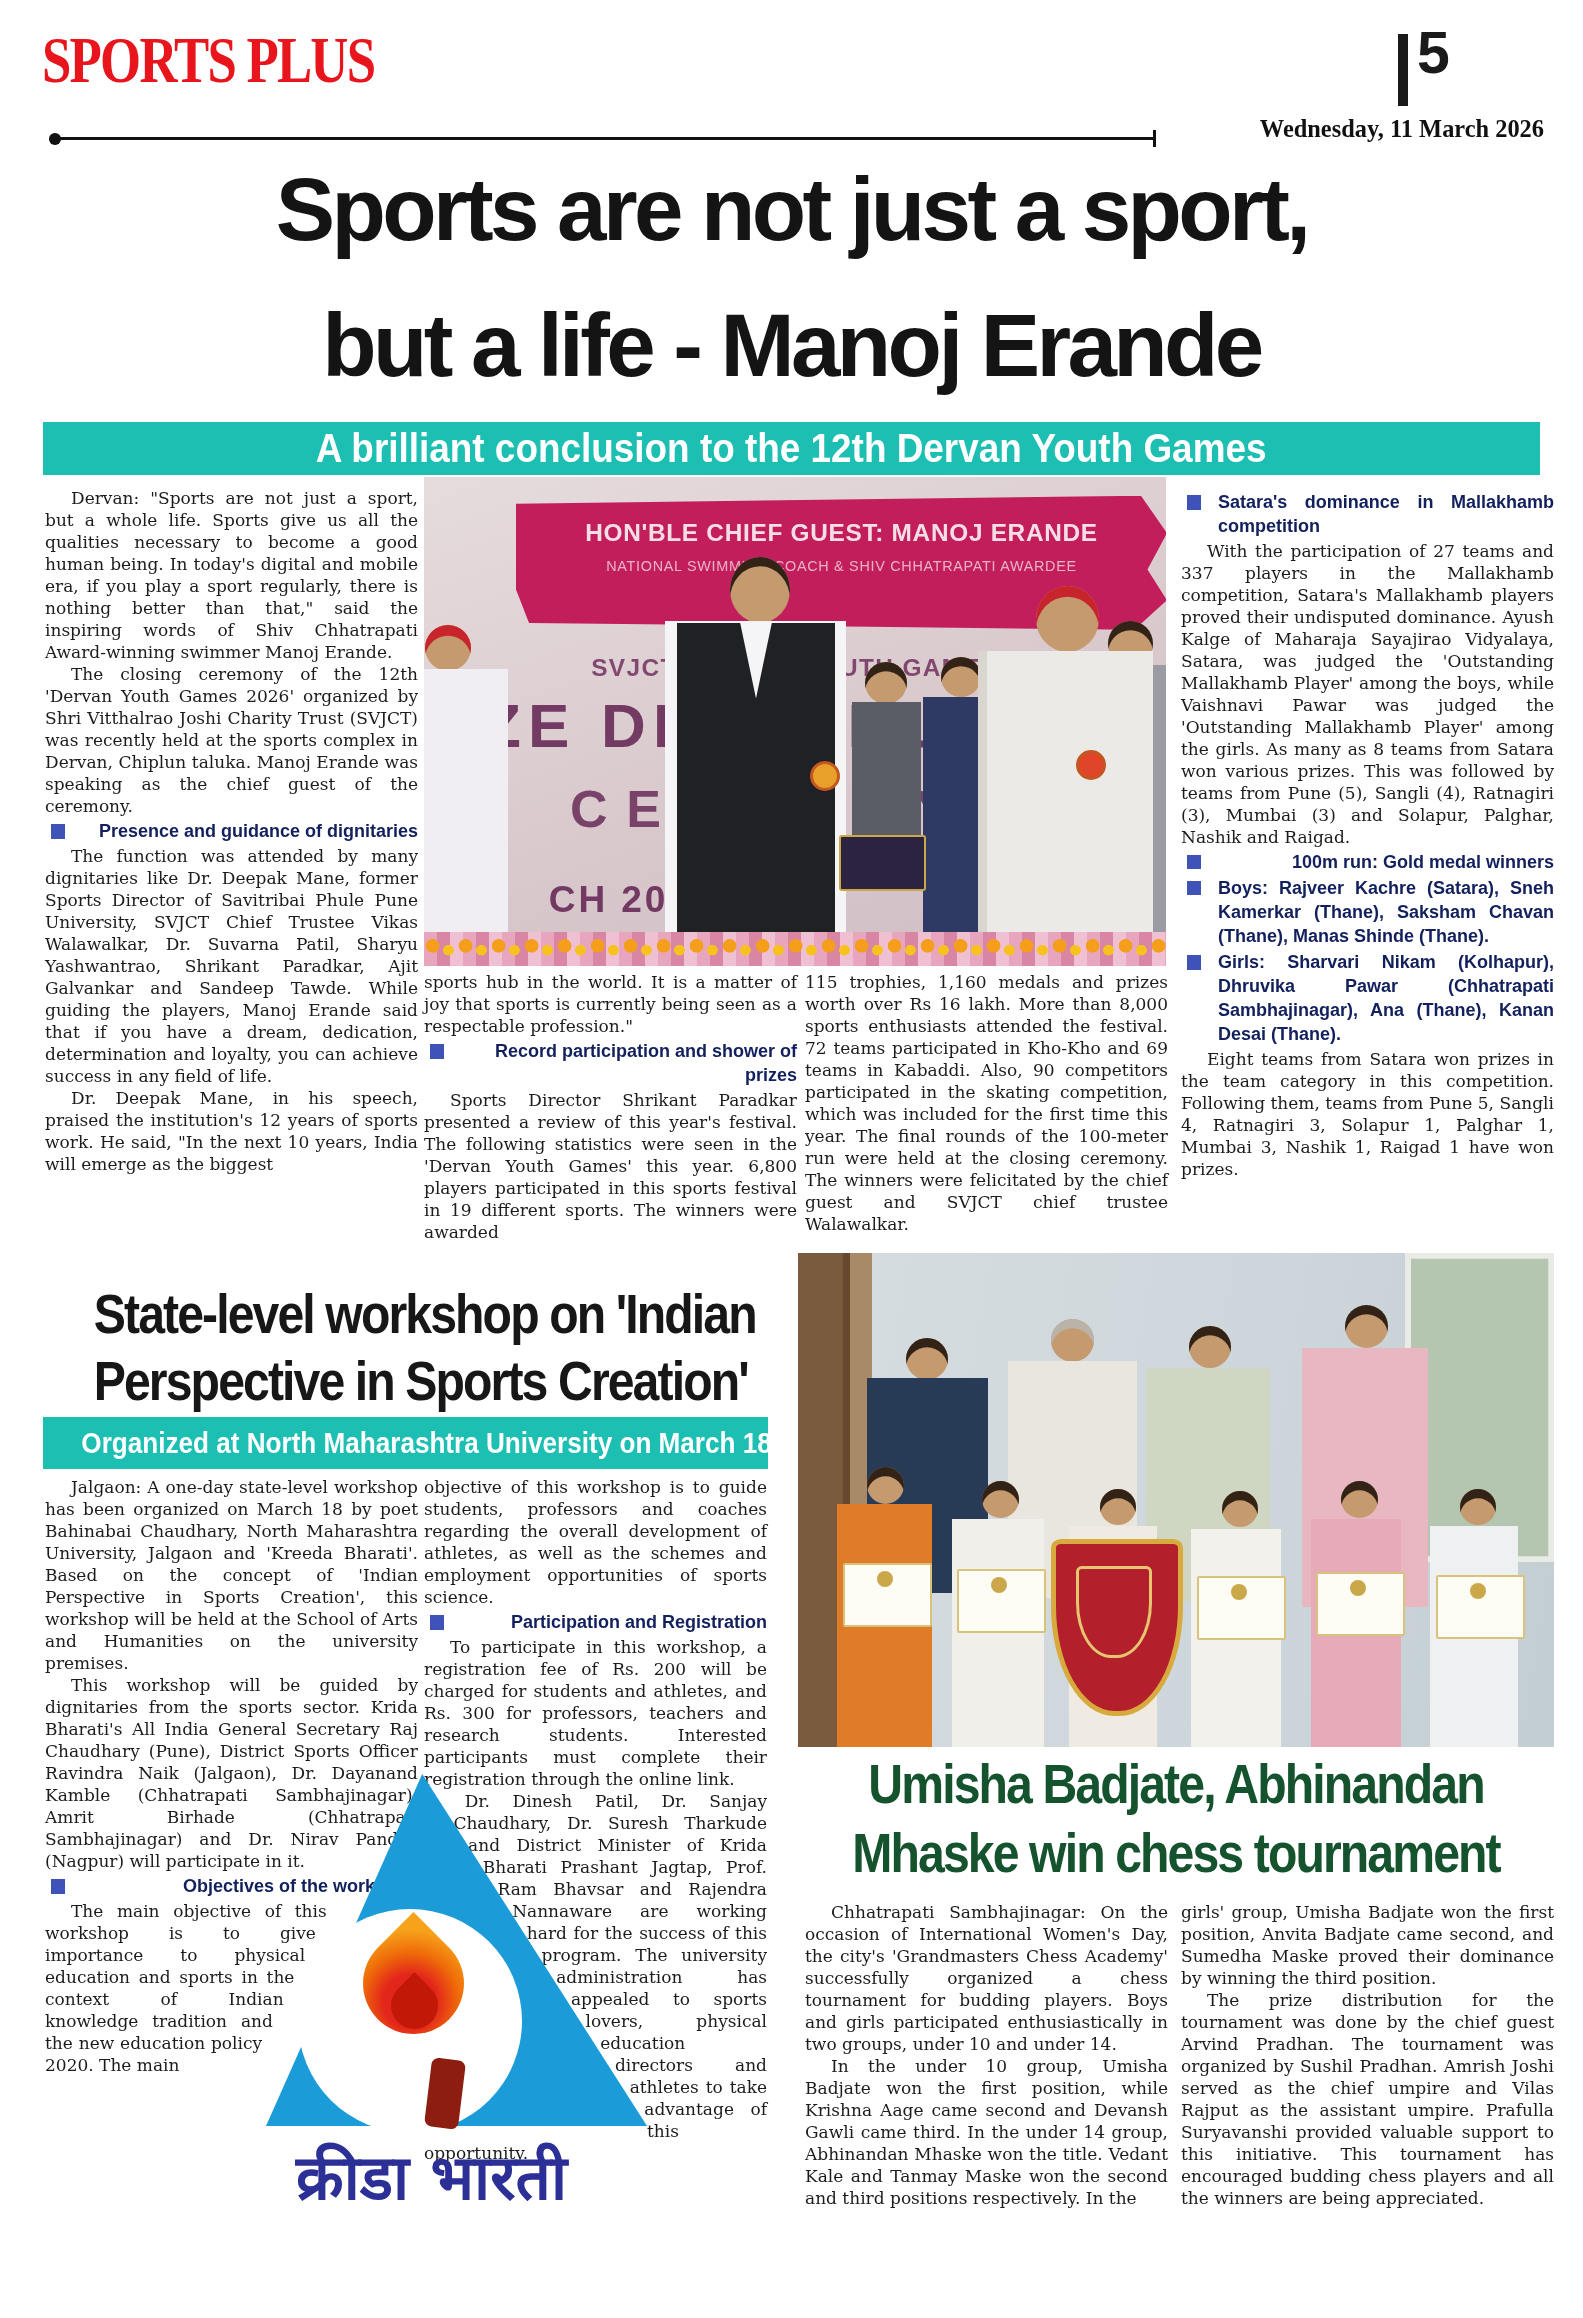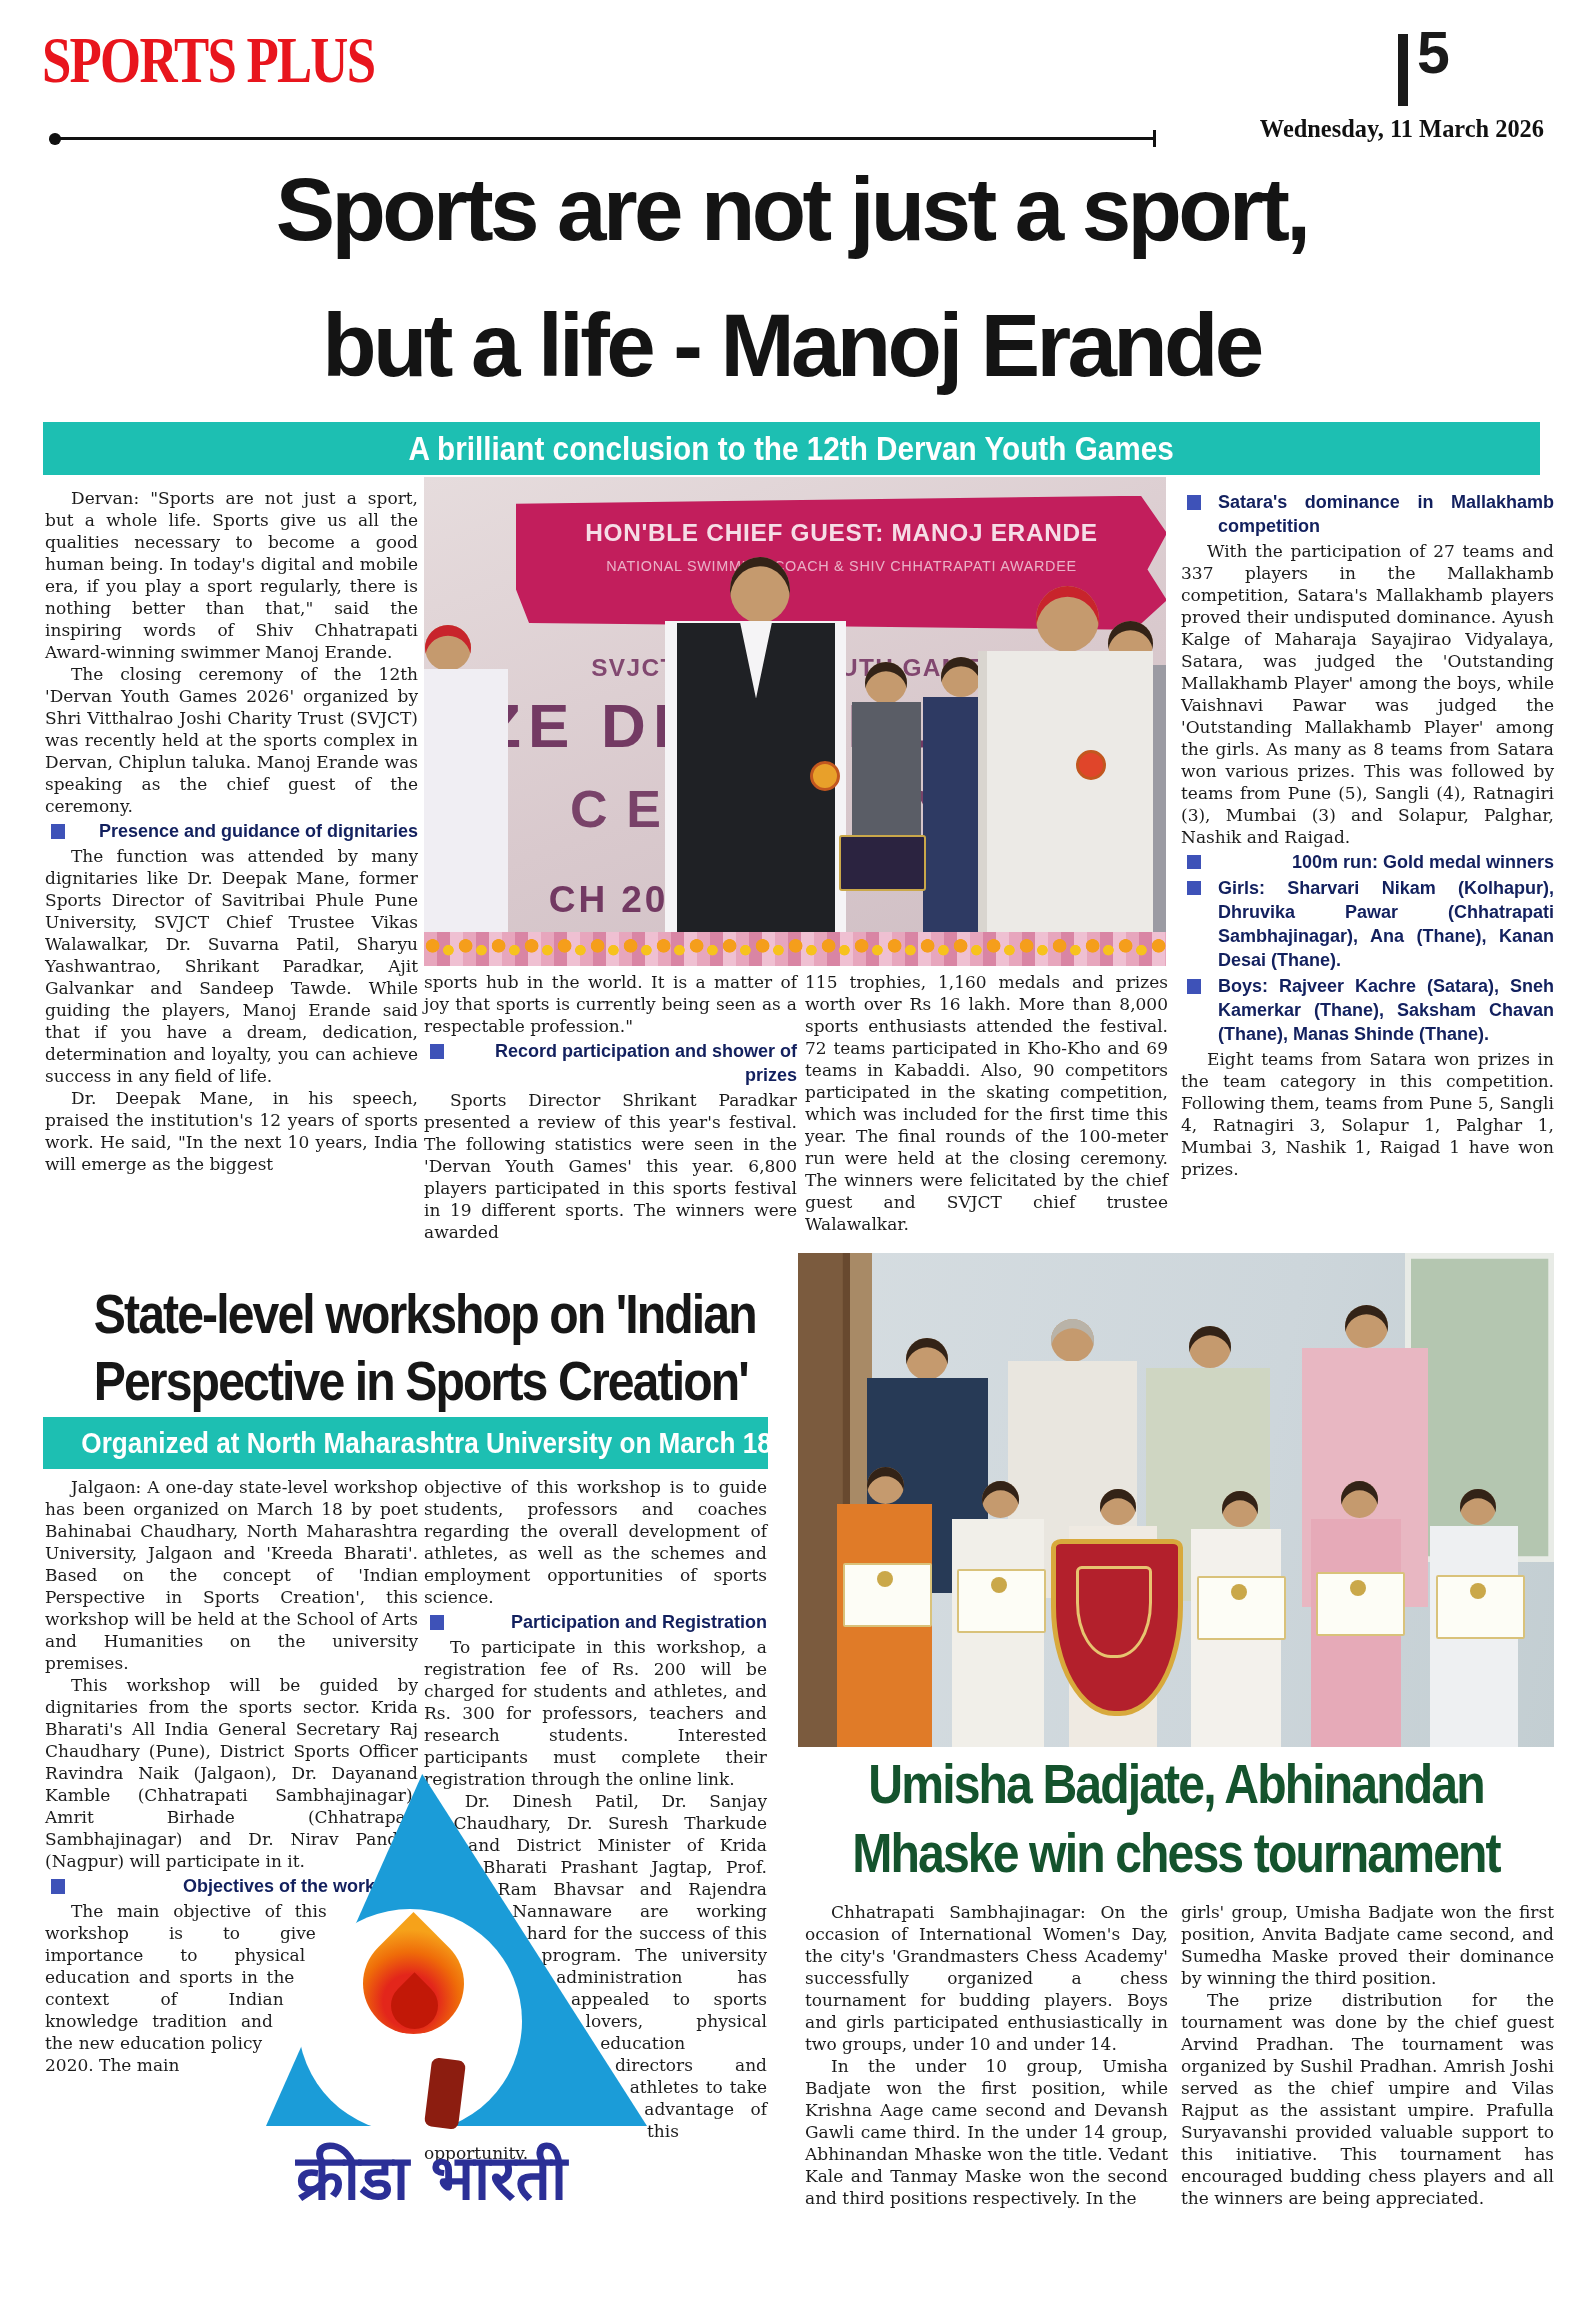--- a/index.html
+++ b/index.html
@@ -17,21 +17,21 @@
   .rule{position:absolute;left:60px;top:137px;width:1094px;height:2.9px;background:#111;}
   .rule-dot{position:absolute;left:49px;top:133px;width:11.5px;height:11.5px;border-radius:50%;background:#111;}
   .rule-tick{position:absolute;left:1153px;top:130px;width:2.9px;height:17px;background:#111;}
   
   .headline1{position:absolute;left:0;top:141px;width:1583px;text-align:center;
              font-family:"Liberation Sans",sans-serif;font-weight:bold;color:#141414;
              font-size:89px;line-height:136px;letter-spacing:-3.6px;}
   
   .banner{position:absolute;background:#1dbfb2;color:#fff;text-align:center;
           font-family:"Liberation Sans",sans-serif;font-weight:bold;overflow:hidden;}
-  .banner1{left:43px;top:422px;width:1497px;height:53px;line-height:53px;font-size:33px;}
+  .banner1{left:43px;top:422px;width:1497px;height:53px;line-height:53px;font-size:41px;}
   .banner2{left:43px;top:1417px;width:725px;height:52px;line-height:52px;font-size:29px;}
   .cond{display:inline-block;transform:scaleX(.90);transform-origin:center;white-space:nowrap;}
   
   .bodycol{position:absolute;font-size:17px;line-height:22px;text-align:justify;color:#1c1c1c;}
   .bodycol p{margin:0;text-indent:26px;}
   .bodycol p.noind{text-indent:0;}
   .sub{position:relative;padding-left:37px;margin:2.2px 0 1.4px;font-family:"Liberation Sans",sans-serif;
        font-weight:bold;color:#12205e;font-size:18px;line-height:24px;text-align:right;text-indent:0;}
   .sub::before{content:"";position:absolute;left:5.7px;top:5px;width:14.4px;height:14.4px;background:#3e52b8;}
   .sub.just{text-align:justify;}
@@ -179,22 +179,22 @@
     <p>Sports Director Shrikant Paradkar presented a review of this year's festival. The following statistics were seen in the 'Dervan Youth Games' this year. 6,800 players participated in this sports festival in 19 different sports. The winners were awarded</p>
   </div>
   <div class="bodycol c2b">
     <p class="noind">115 trophies, 1,160 medals and prizes worth over Rs 16 lakh. More than 8,000 sports enthusiasts attended the festival. 72 teams participated in Kho-Kho and 69 teams in Kabaddi. Also, 90 competitors participated in the skating competition, which was included for the first time this year. The final rounds of the 100-meter run were held at the closing ceremony. The winners were felicitated by the chief guest and SVJCT chief trustee Walawalkar.</p>
   </div>
 
   <div class="bodycol c4">
     <div class="sub just">Satara's dominance in Mallakhamb competition</div>
     <p>With the participation of 27 teams and 337 players in the Mallakhamb competition, Satara's Mallakhamb players proved their undisputed dominance. Ayush Kalge of Maharaja Sayajirao Vidyalaya, Satara, was judged the 'Outstanding Mallakhamb Player' among the boys, while Vaishnavi Pawar was judged the 'Outstanding Mallakhamb Player' among the girls. As many as 8 teams from Satara won various prizes. This was followed by teams from Pune (5), Sangli (4), Ratnagiri (3), Mumbai (3) and Solapur, Palghar, Nashik and Raigad.</p>
     <div class="sub">100m run: Gold medal winners</div>
+    <div class="sub just">Boys: Rajveer Kachre (Satara), Sneh Kamerkar (Thane), Saksham Chavan (Thane), Manas Shinde (Thane).</div>
     <div class="sub just">Girls: Sharvari Nikam (Kolhapur), Dhruvika Pawar (Chhatrapati Sambhajinagar), Ana (Thane), Kanan Desai (Thane).</div>
-    <div class="sub just">Boys: Rajveer Kachre (Satara), Sneh Kamerkar (Thane), Saksham Chavan (Thane), Manas Shinde (Thane).</div>
     <p>Eight teams from Satara won prizes in the team category in this competition. Following them, teams from Pune 5, Sangli 4, Ratnagiri 3, Solapur 1, Palghar 1, Mumbai 3, Nashik 1, Raigad 1 have won prizes.</p>
   </div>
 
   <div class="headline2">
     <span class="hl">State-level workshop on 'Indian</span>
     <span class="hl">Perspective in Sports Creation'</span>
   </div>
   <div class="banner banner2">
     <span class="cond">Organized at North Maharashtra University on March 18</span>
   </div>

